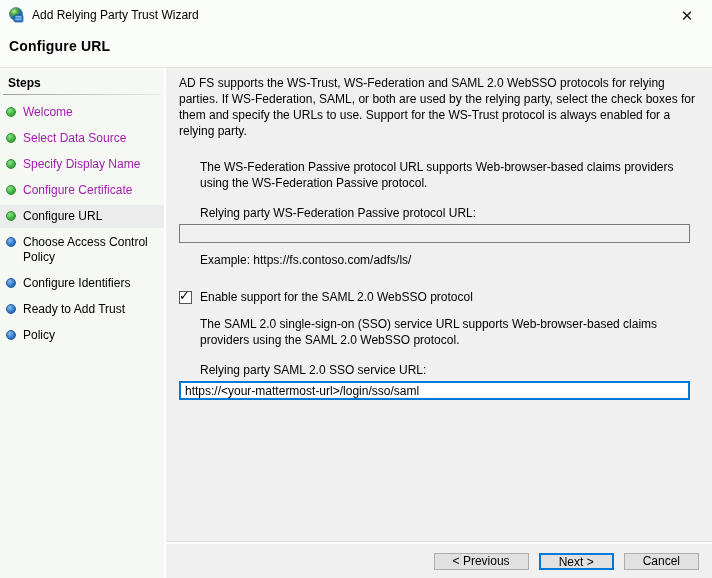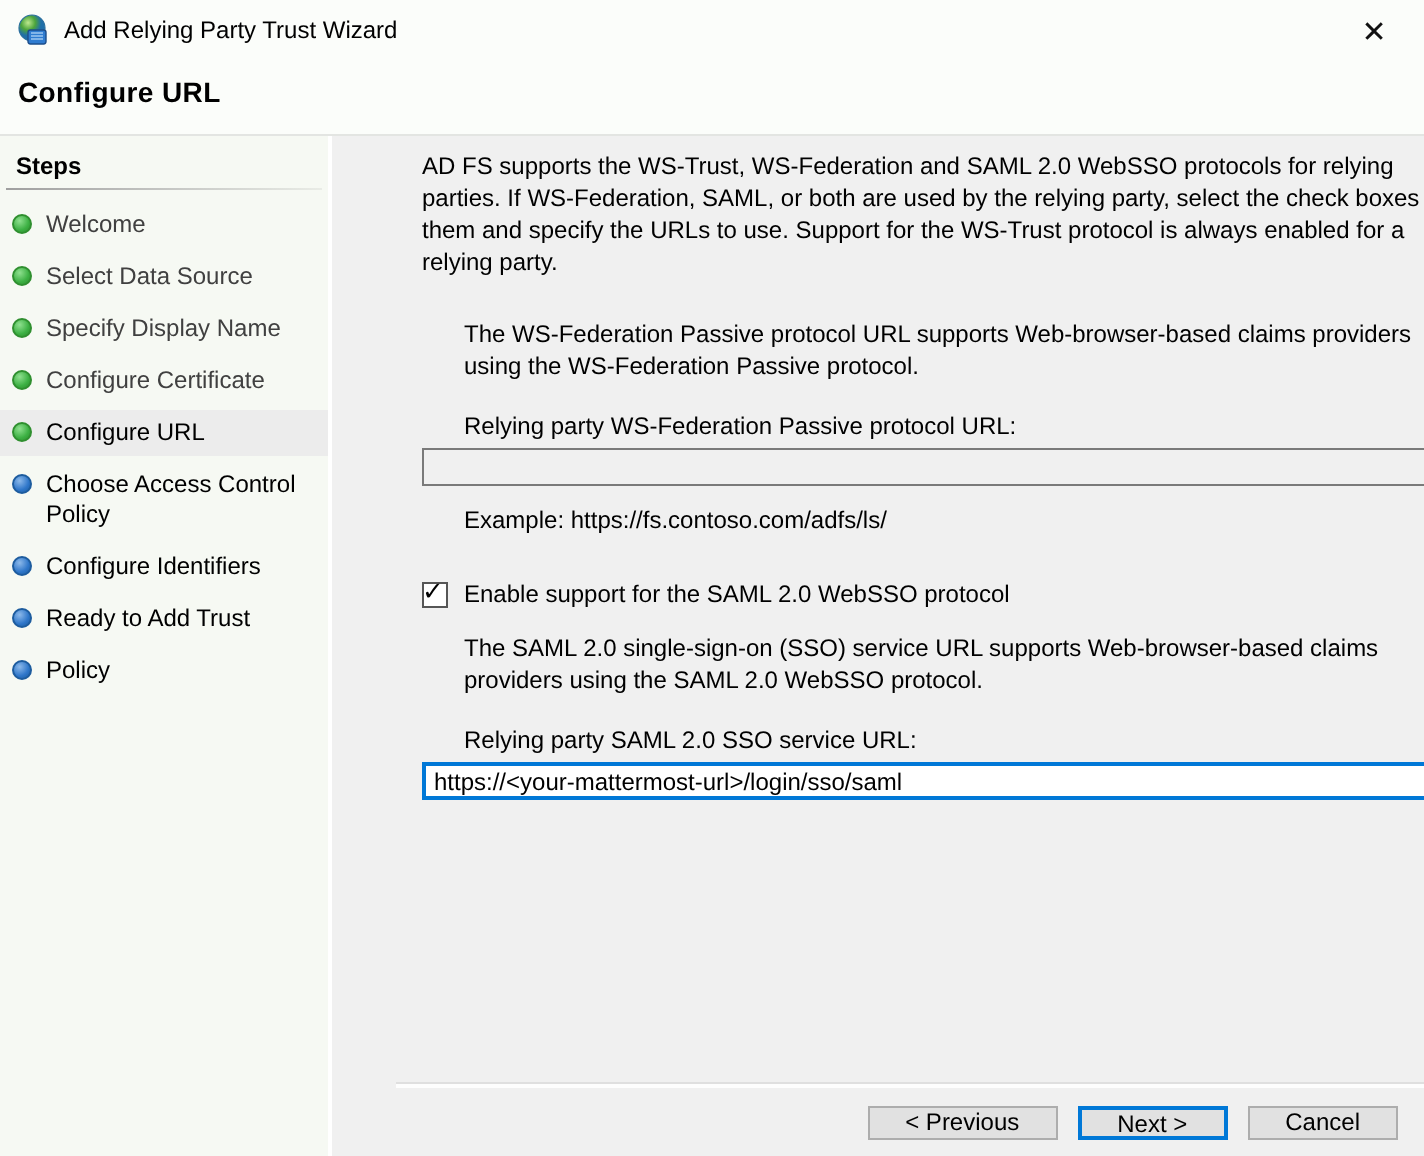--- a/index.html
+++ b/index.html
@@ -13,31 +13,31 @@
   
   .header { height:68px; background:#fbfdfa; border-bottom:1px solid #e3e5e2; position:relative; flex:0 0 auto; }
   .titlebar { display:flex; align-items:center; height:30px; padding:0 8px; }
   .app-icon { width:17px; height:17px; margin-right:7px; flex:0 0 auto; }
   .title-text { font-size:12px; color:#000; }
   .close-btn { position:absolute; top:3px; right:12px; width:26px; height:26px;
     display:flex; align-items:center; justify-content:center; font-size:15px; color:#111; cursor:default; }
   .page-heading { font-size:14px; font-weight:bold; padding:8px 0 0 9px; letter-spacing:0.2px; }
 
   
-  .body-row { flex:1 1 auto; display:flex; min-height:0;gap:32px; }
+  .body-row { flex:1 1 auto; display:flex; min-height:0; }
   .sidebar { width:166px; flex:0 0 auto; background:#f6f9f3; border-right:2px solid #ffffff; padding-top:8px; }
   .steps-heading { font-weight:bold; font-size:12px; padding:0 0 4px 8px; }
   .steps-divider { height:1px; margin:0 3px 6px 3px; background:linear-gradient(to right,#9f9f9f,#e9ece6); }
   .step-item { display:flex; align-items:flex-start; padding:4px 4px 4px 6px; margin-bottom:3px; }
   .step-item.current { background:#ececec; }
   .bullet { width:10px; height:10px; border-radius:50%; margin:2px 7px 0 0; flex:0 0 auto; }
   .bullet.green { background:radial-gradient(circle at 35% 30%, #8fe08f, #3cb043 60%, #2e8b2e); border:1px solid #2f8f2f; }
   .bullet.blue  { background:radial-gradient(circle at 35% 30%, #8cb9ea, #2e76c9 60%, #1d5c9e); border:1px solid #1d5c9e; }
   .step-label { line-height:15px; }
-  .step-label.link { color:#404040; cursor:pointer; }
+  .step-label.link { color:#a21caf; cursor:pointer; }
 
   
   .right-col { flex:1 1 auto; display:flex; flex-direction:column; background:#f0f0f0; min-width:0; }
   .content { flex:1 1 auto; padding:7px 12px 0 13px; }
   .intro { line-height:16px; width:522px; }
   .section { margin-top:20px; }
   .cb-row { display:flex; align-items:center; }
   .checkbox { width:13px; height:13px; background:#fff; border:1px solid #565656; margin-right:8px;
     position:relative; flex:0 0 auto; }
   .checkbox .check { position:absolute; left:-1px; top:-4px; font-size:13px; font-weight:bold; color:#000; }

